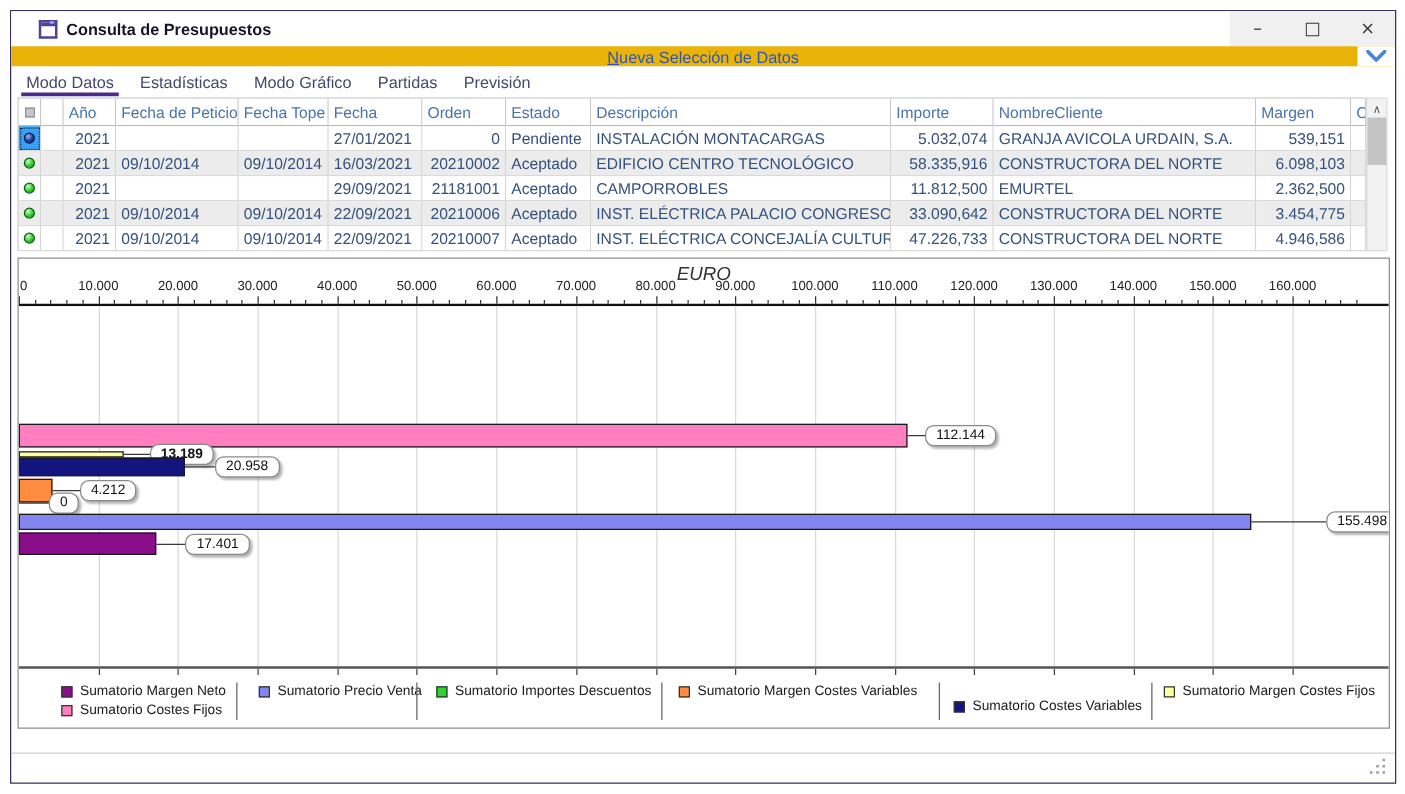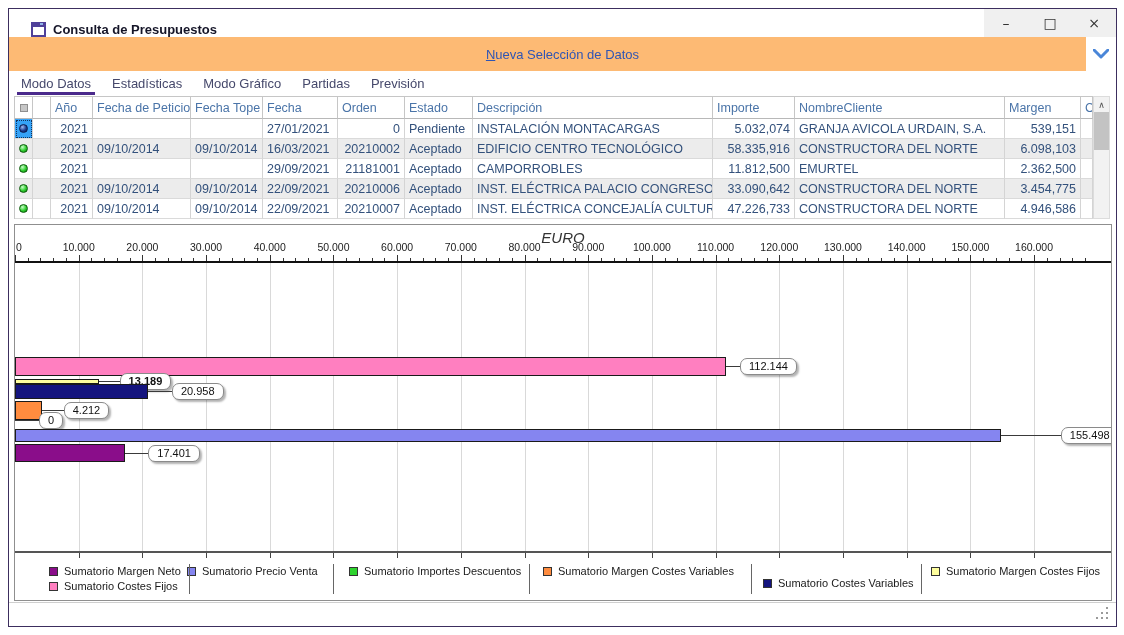--- a/index.html
+++ b/index.html
@@ -1,29 +1,29 @@
 <!DOCTYPE html>
 <html><head>
 <meta charset="utf-8">
 <style>
   html,body{margin:0;padding:0;background:#fff;width:1124px;height:635px;overflow:hidden;
     font-family:"Liberation Sans",sans-serif;}
   *{box-sizing:border-box;}
   .window{position:absolute;left:8px;top:8px;width:1109px;height:619px;border:1px solid #3c2e5e;background:#fff;}
   
-  .titlebar{height:28px;display:flex;align-items:flex-end;background:#fff;}
+  .titlebar{height:28px;display:flex;align-items:center;background:#fff;}
   .app-icon{width:15px;height:15px;border:2px solid #4f4099;margin:0 7px 0 22px;position:relative;background:#fff;}
   .app-icon::before{content:"";position:absolute;left:0;top:0;right:0;height:3px;background:#4f4099;}
   .app-icon::after{content:"";position:absolute;right:1px;top:-1px;width:3px;height:2px;background:#8fb2e8;}
   .title{font-size:13px;font-weight:bold;color:#151528;}
   .win-controls{margin-left:auto;height:100%;background:#f0f0f0;display:flex;}
   .win-btn{width:44px;height:100%;border:0;background:transparent;font-size:14px;color:#333;
     display:flex;align-items:center;justify-content:center;cursor:default;font-family:"DejaVu Sans",sans-serif;}
   
-  .selbar{height:34px;background:#fdba74;position:relative;display:flex;align-items:center;justify-content:center;}
+  .selbar{height:16px;background:#eab308;position:relative;display:flex;align-items:center;justify-content:center;}
   .selbar-label{font-size:13px;color:#2f55b4;}
   .selbar-label .ul{text-decoration:underline;}
   .chevron-btn{position:absolute;right:0;top:0;bottom:0;width:30px;background:#fff;display:flex;align-items:center;justify-content:center;}
   
   .tabbar{height:24px;display:flex;align-items:center;gap:17px;padding-left:10px;}
   .tab{font-size:13px;color:#45486b;position:relative;height:100%;display:flex;align-items:center;padding:0 2px;}
   .tab.active::after{content:"";position:absolute;left:-2px;right:-2px;bottom:0;height:3px;background:#4b2a8c;}
   
   .tablewrap{display:flex;margin:1px 4px 0 5px;}
   .grid{display:grid;border-top:1px solid #c6c6c6;border-left:1px solid #c6c6c6;flex:0 0 auto;}
@@ -360,21 +360,21 @@
         <i class="btk" style="left: 75.5463%;"></i>
         <i class="btk" style="left: 81.3575%;"></i>
         <i class="btk" style="left: 87.1688%;"></i>
         <i class="btk" style="left: 92.98%;"></i>
       </div>
     <div class="legend" id="legend">
         <div class="legitem" style="left: 34px; top: 4px;">
           <span class="chip" style="background: rgb(138, 13, 138);"></span>
           <span>Sumatorio Margen Neto</span>
         </div>
-        <div class="legitem" style="left: 172px; top: 4px; justify-content: center;">
+        <div class="legitem" style="left: 192px; top: 4px; justify-content: center;">
           <span class="chip" style="background: rgb(133, 133, 240);"></span>
           <span>Sumatorio Precio Venta</span>
         </div>
         <div class="legitem" style="left: 334px; top: 4px;">
           <span class="chip" style="background: rgb(46, 211, 46);"></span>
           <span>Sumatorio Importes Descuentos</span>
         </div>
         <div class="legitem" style="left: 528px; top: 4px;">
           <span class="chip" style="background: rgb(255, 140, 63);"></span>
           <span>Sumatorio Margen Costes Variables</span>

